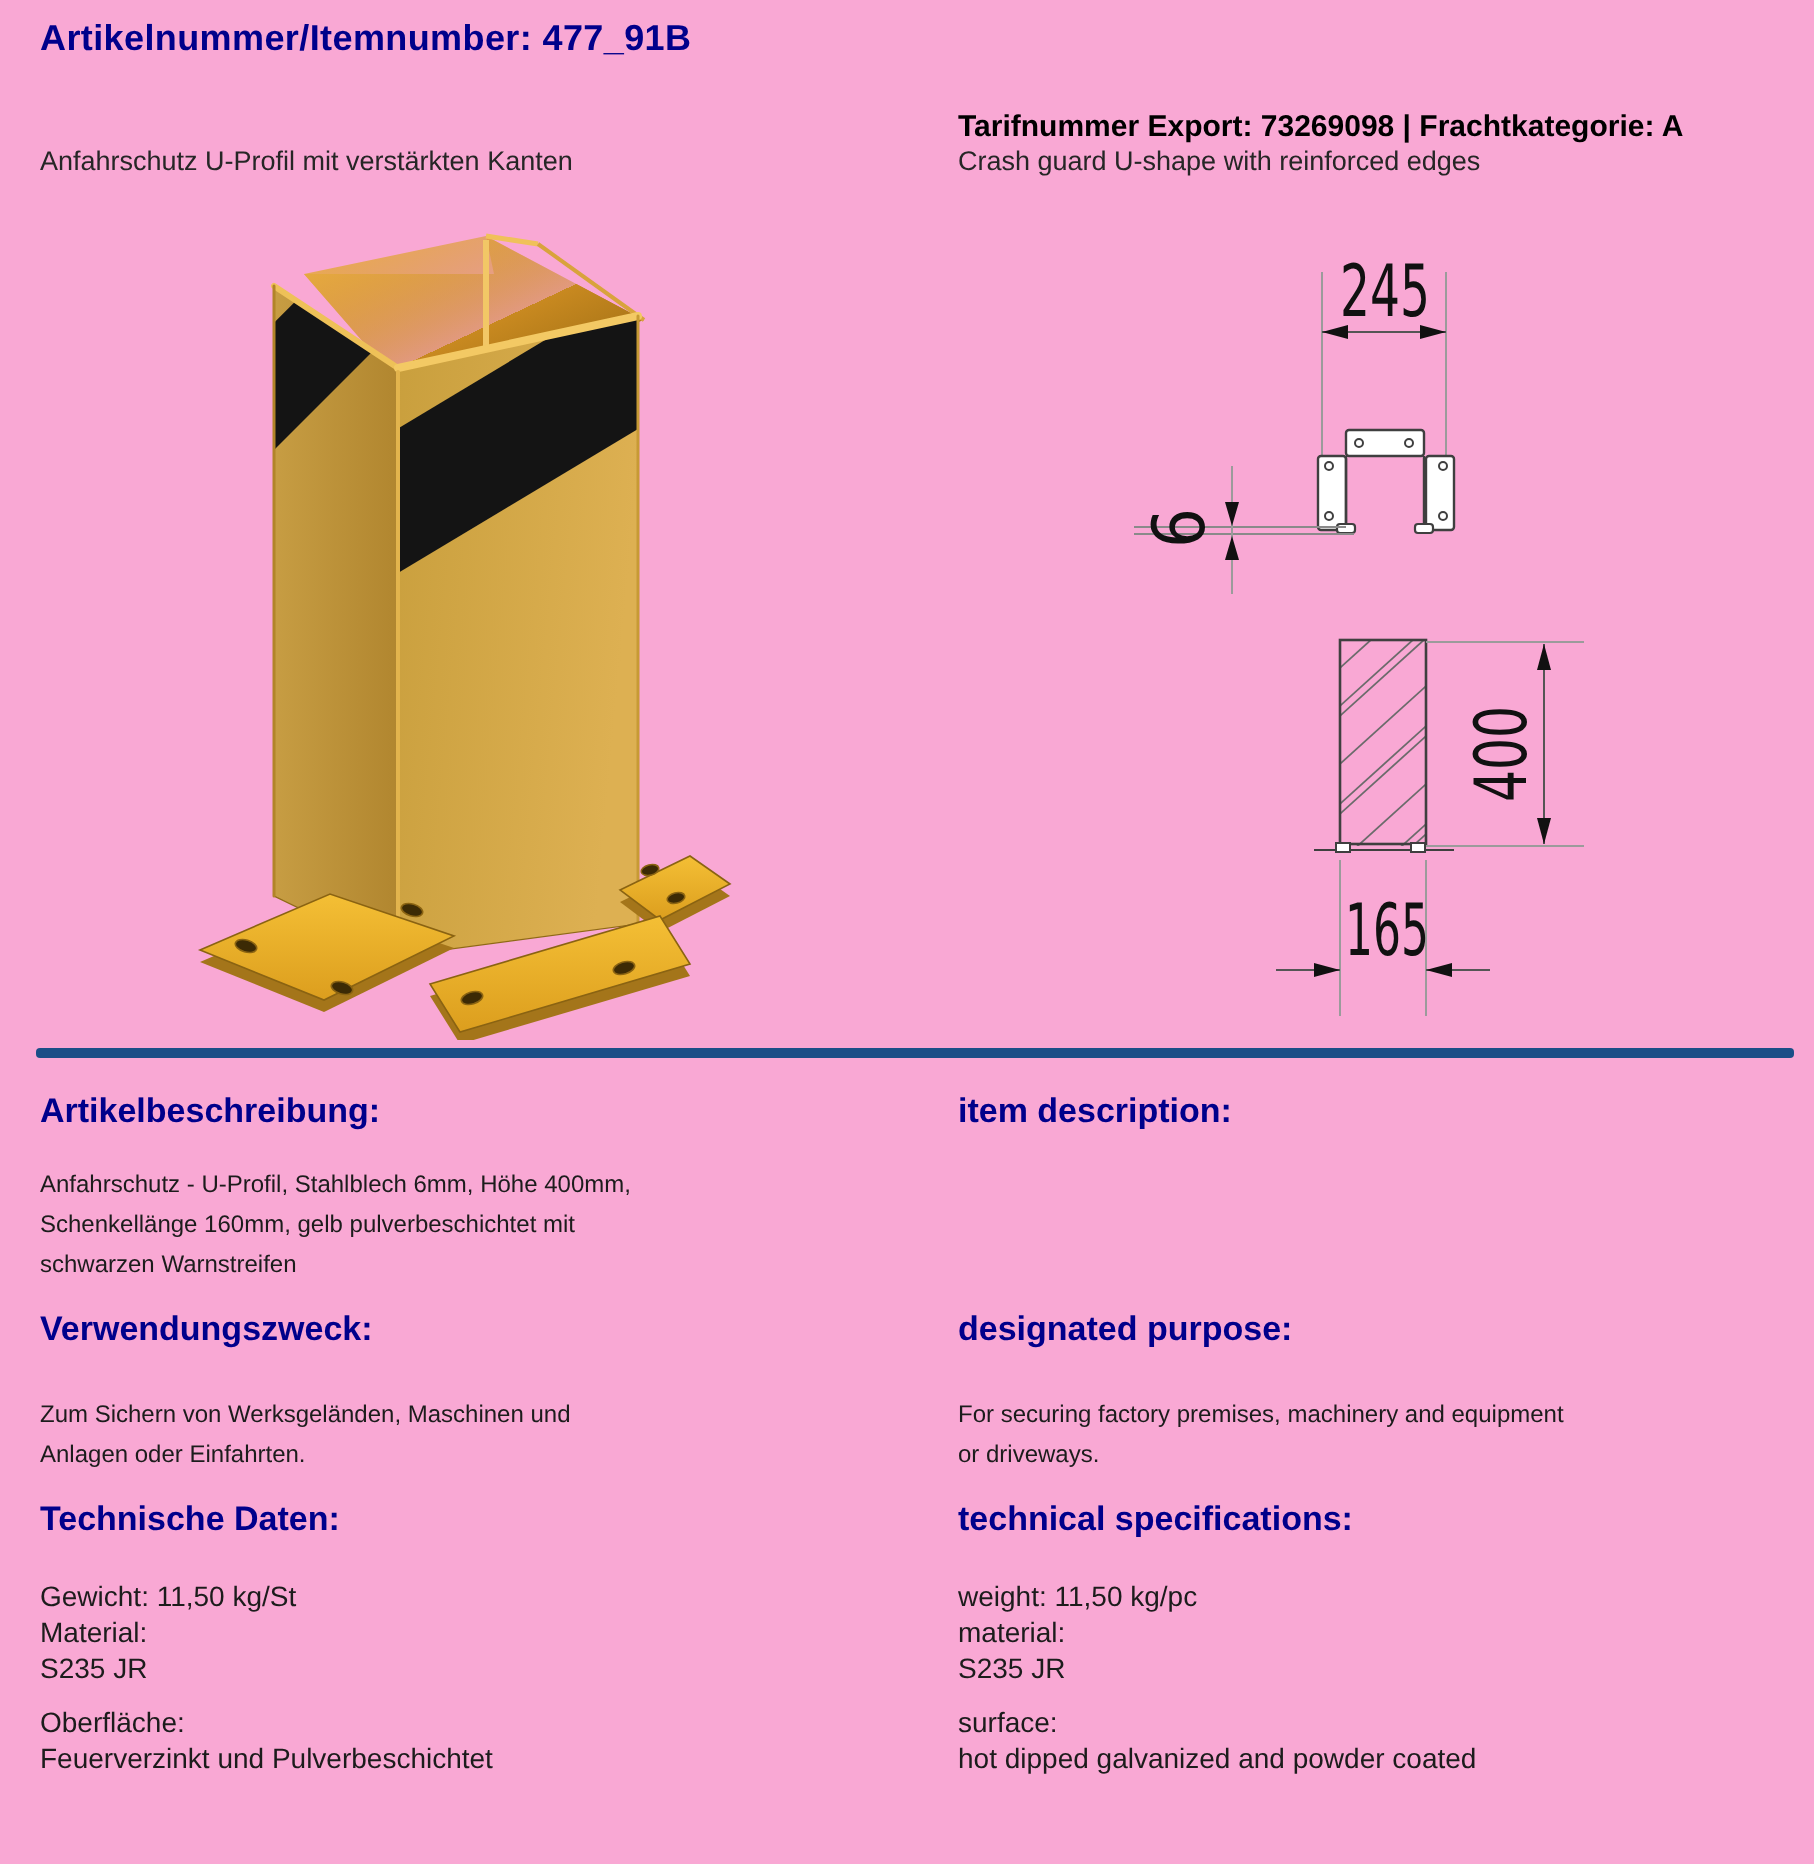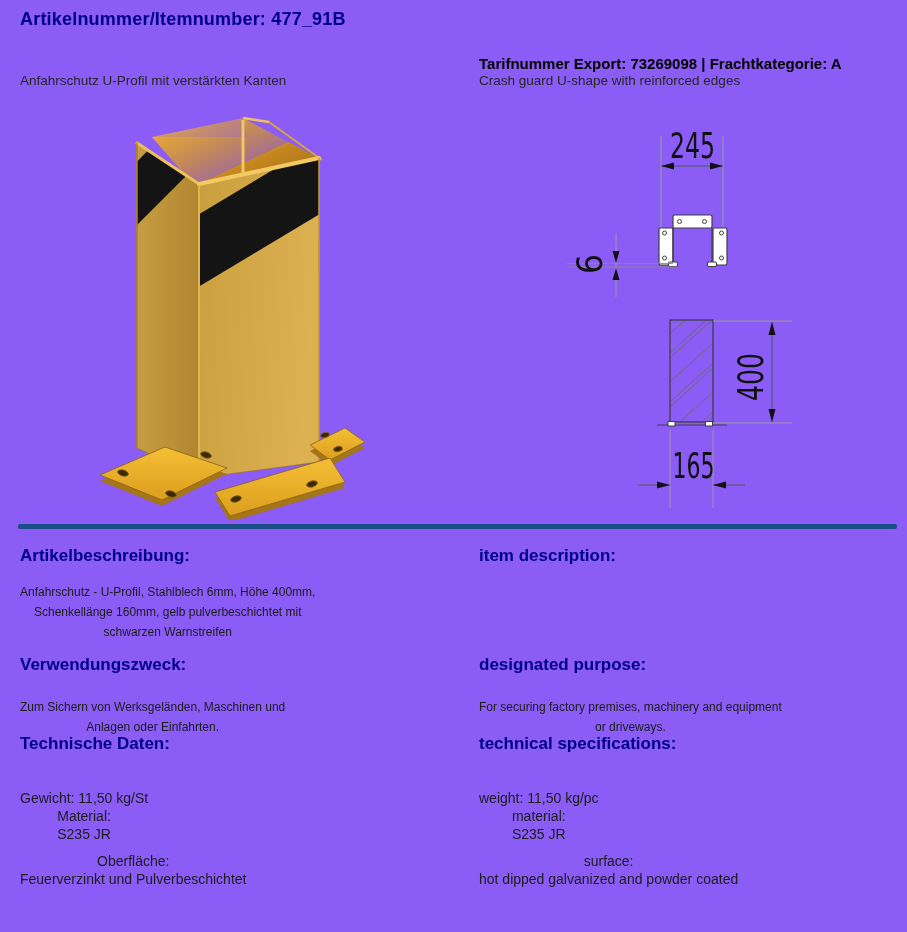--- a/index.html
+++ b/index.html
@@ -1,34 +1,34 @@
 <!DOCTYPE html>
 <html><head>
 <meta charset="utf-8">
 <style>
   html,body{margin:0;padding:0;background:#ffffff;}
   .page{
-    position:relative;width:907px;height:932px;background:#8b5cf6;
-    font-family:"Liberation Sans", sans-serif;color:#1a1a1a;overflow:hidden;text-align:center;
+    position:relative;width:907px;height:932px;background:#f9a8d4;
+    font-family:"Liberation Sans", sans-serif;color:#1a1a1a;overflow:hidden;
   }
   .abs{position:absolute;}
   .title{left:20px;top:9px;font-size:18px;font-weight:bold;color:#00008B;letter-spacing:.2px;}
   .tariff{left:479px;top:11px;font-size:15px;font-weight:bold;color:#000000;margin-top:44px;}
   .subtitle{font-size:13.5px;color:#262626;top:73px;}
   .sub-de{left:20px;}
   .sub-en{left:479px;}
   .rule{left:18px;top:524px;width:879px;height:5px;background:#1b4e87;border-radius:2px;}
   .heading{font-size:17px;font-weight:bold;color:#00008B;}
   .body-text{font-size:12px;line-height:20px;color:#1c1c1c;white-space:pre-line;}
   .tech-text{font-size:14px;line-height:18px;color:#1c1c1c;white-space:pre-line;}
   .col-l{left:20px;}
   .col-r{left:479px;}
   .y-h1{top:546px;} .y-p1{top:582px;}
   .y-h2{top:655px;} .y-p2{top:697px;}
-  .y-h3{top:734px;} .y-p3{top:789px;} .y-p4{top:852px;}
+  .y-h3{top:750px;} .y-p3{top:789px;} .y-p4{top:852px;}
   figure{margin:0;}
   svg{display:block;}
   .dimtxt{font-family:"DejaVu Sans", sans-serif;fill:#111111;font-size:36px;}
 </style>
 </head>
 <body>
 
 <div class="page">
 
   <div class="abs title">Artikelnummer/Itemnumber: 477_91B</div>

